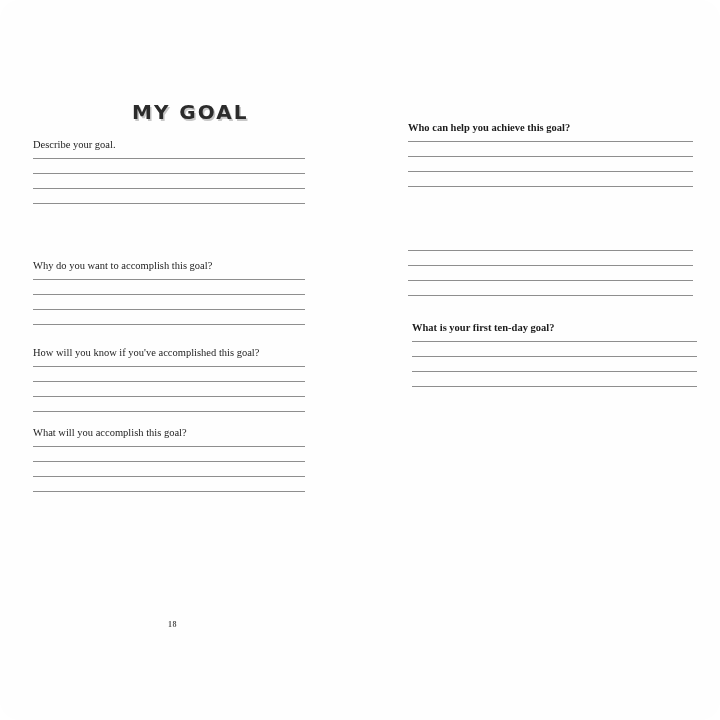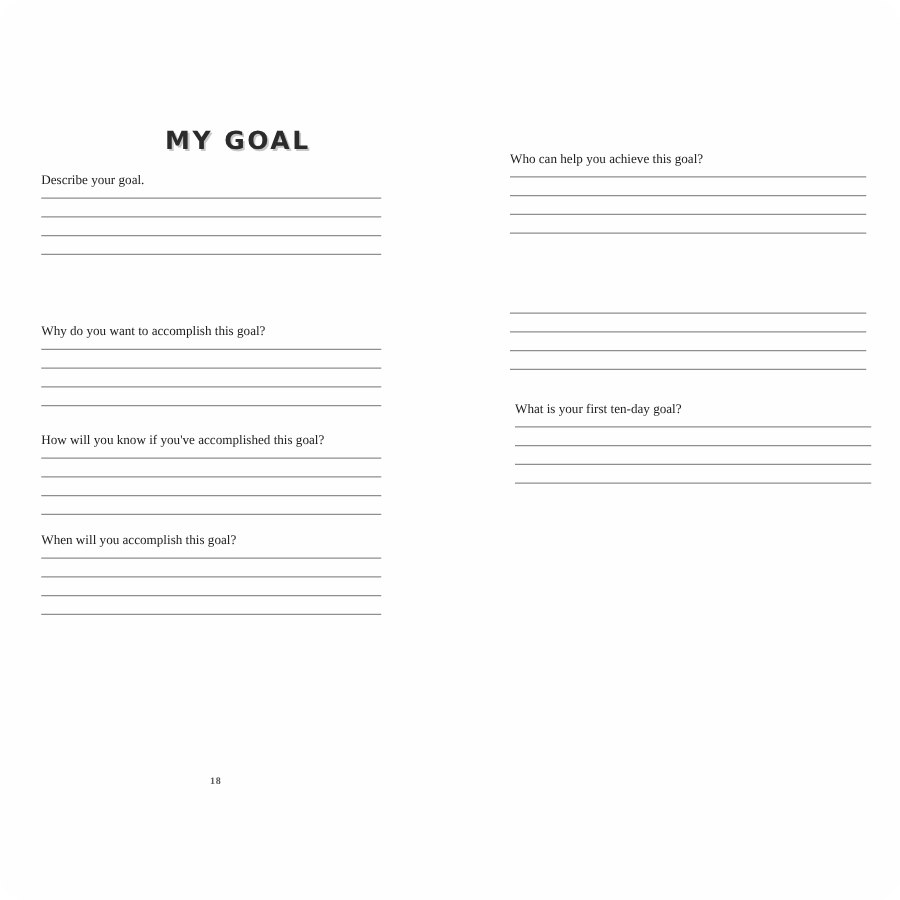--- a/index.html
+++ b/index.html
@@ -20,21 +20,21 @@
     height: 720px;
     background: #fefefe;
     border-radius: 19px;
   }
   .page {
     position: absolute;
     top: 0;
     height: 720px;
   }
   .page-left  { left: 0px;   width: 360px; }
-  .page-right { left: 360px; width: 360px; }
+  .page-right { left: 360px; width: 360px; font-weight: bold; }
 
   
   .title-goal {
     position: absolute;
     left: 132px;
     top: 100px;
     font-family: "DejaVu Sans", sans-serif;
     font-weight: bold;
     font-size: 20px;
     letter-spacing: 2px;
@@ -117,21 +117,21 @@
         <div class="rule-spacer"></div>
         <div class="rule"></div>
         <div class="rule-spacer"></div>
         <div class="rule"></div>
         <div class="rule-spacer"></div>
         <div class="rule"></div>
       </div>
     </div>
 
     <div class="block" style="left:33px; top:426px; width:272px;">
-      <p class="prompt">When will you accomplish this goal?</p>
+      <p class="prompt">What will you accomplish this goal?</p>
       <div class="rules">
         <div class="rule"></div>
         <div class="rule-spacer"></div>
         <div class="rule"></div>
         <div class="rule-spacer"></div>
         <div class="rule"></div>
         <div class="rule-spacer"></div>
         <div class="rule"></div>
       </div>
     </div>

